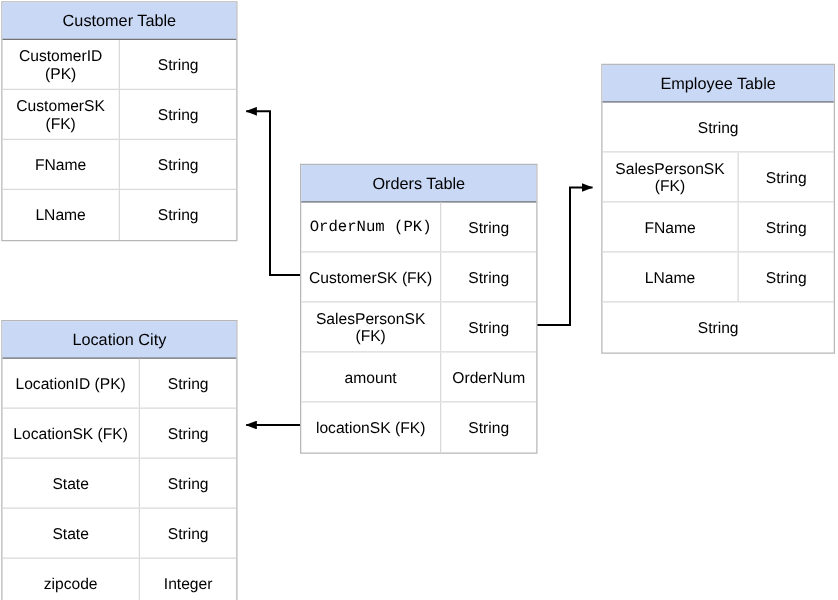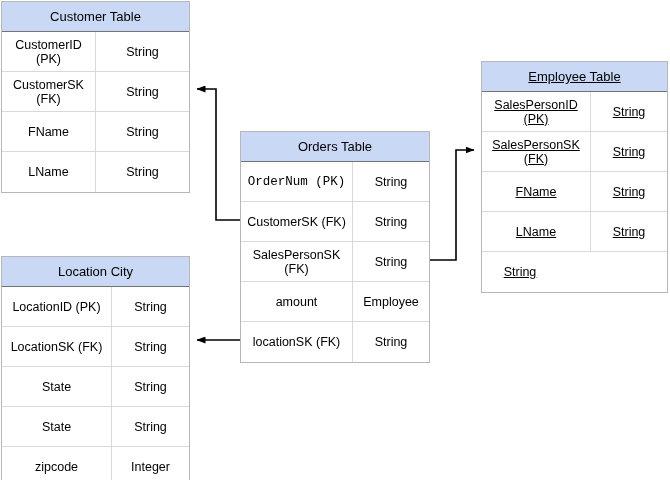--- a/index.html
+++ b/index.html
@@ -36,20 +36,21 @@
     color: #000000;
     background: #c9d8f5;
     border-bottom: 1px solid #737373;
     white-space: nowrap;
   }
   .er-row {
     display: flex;
     box-sizing: border-box;
     height: 40px;
     border-bottom: 1px solid #d9d9d9;
+    justify-content: center;
   }
   .er-row.last {
     border-bottom: none;
   }
   .cell {
     box-sizing: border-box;
     display: flex;
     align-items: center;
     justify-content: center;
     text-align: center;
@@ -126,31 +127,30 @@
         <div class="er-row">
           <div class="cell name" style="width: 112px;">CustomerSK (FK)</div>
           <div class="cell type" style="width: 76px;">String</div>
         </div>
         <div class="er-row">
           <div class="cell name" style="width: 112px;">SalesPersonSK (FK)</div>
           <div class="cell type" style="width: 76px;">String</div>
         </div>
         <div class="er-row">
           <div class="cell name" style="width: 112px;">amount</div>
-          <div class="cell type" style="width: 76px;">Employee</div>
+          <div class="cell type" style="width: 76px;">OrderNum</div>
         </div>
         <div class="er-row last">
           <div class="cell name" style="width: 112px;">locationSK (FK)</div>
           <div class="cell type" style="width: 76px;">String</div>
         </div>
       </div>
-      <div class="er-table" style="left: 481px; top: 61px; width: 187px; text-decoration: underline;">
+      <div class="er-table" style="left: 481px; top: 51px; width: 187px;">
         <div class="table-header">Employee Table</div>
         <div class="er-row">
-          <div class="cell name" style="width: 109px;">SalesPersonID (PK)</div>
           <div class="cell type" style="width: 76px;">String</div>
         </div>
         <div class="er-row">
           <div class="cell name" style="width: 109px;">SalesPersonSK (FK)</div>
           <div class="cell type" style="width: 76px;">String</div>
         </div>
         <div class="er-row">
           <div class="cell name" style="width: 109px;">FName</div>
           <div class="cell type" style="width: 76px;">String</div>
         </div>

